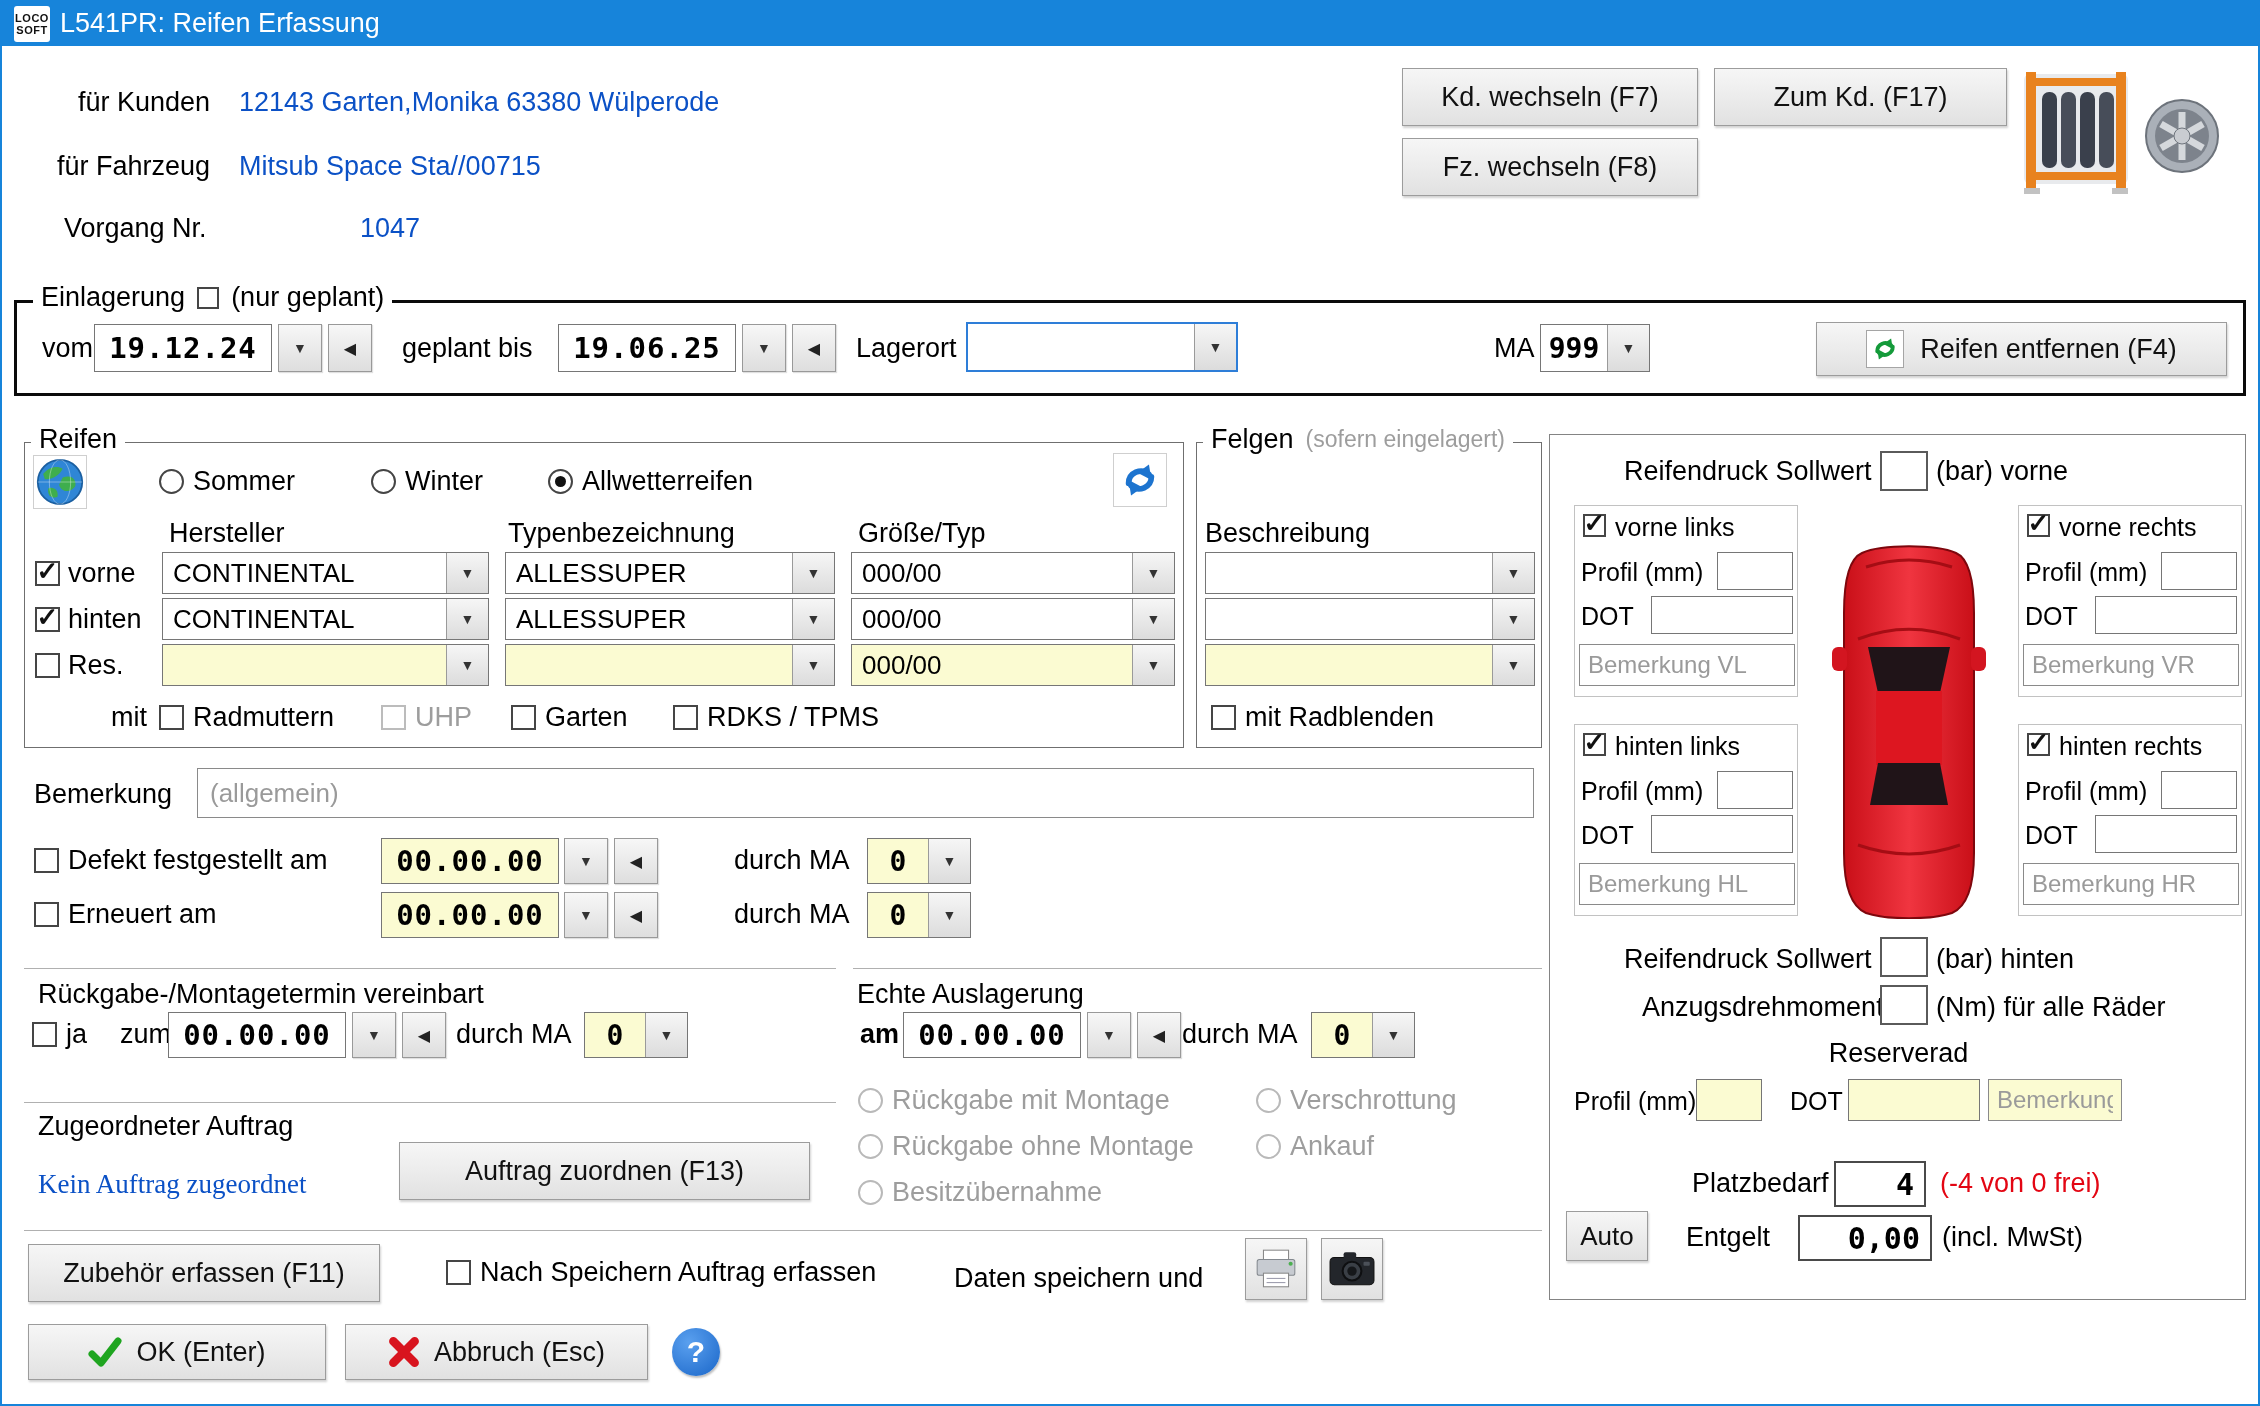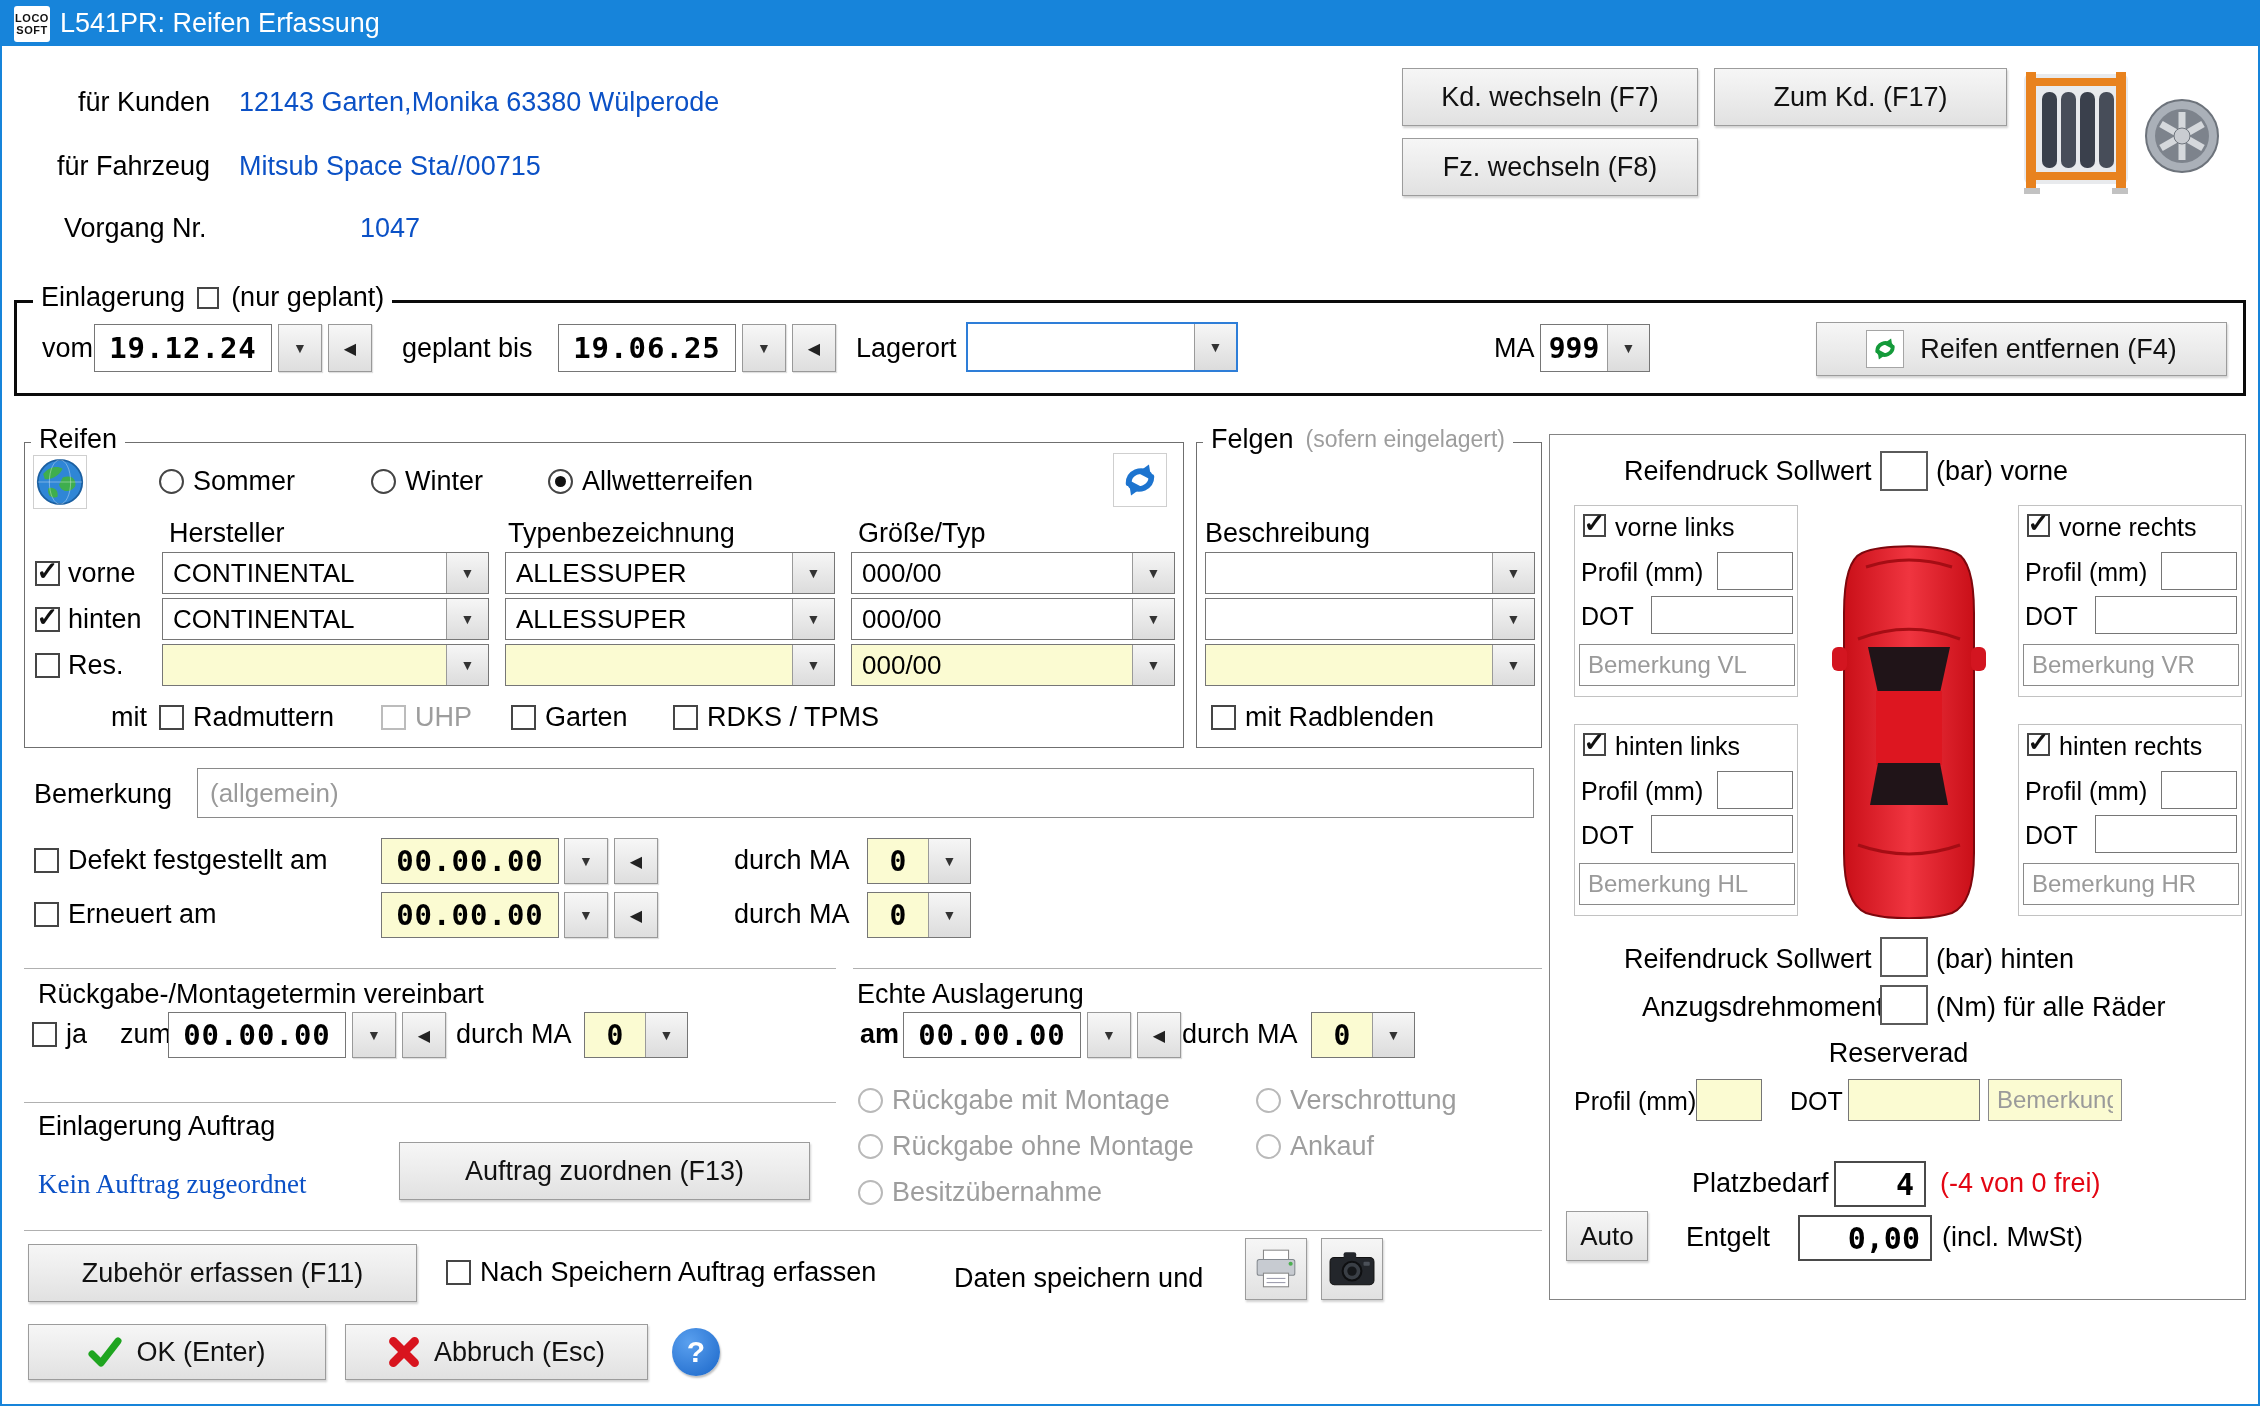--- a/index.html
+++ b/index.html
@@ -432,26 +432,26 @@
   <span class="radio disabled" style="left:856px;top:1132px;"></span>
   <div class="lbl grayt" style="left:890px;top:1128px;">Rückgabe ohne Montage</div>
   <span class="radio disabled" style="left:856px;top:1178px;"></span>
   <div class="lbl grayt" style="left:890px;top:1174px;">Besitzübernahme</div>
   <span class="radio disabled" style="left:1254px;top:1086px;"></span>
   <div class="lbl grayt" style="left:1288px;top:1082px;">Verschrottung</div>
   <span class="radio disabled" style="left:1254px;top:1132px;"></span>
   <div class="lbl grayt" style="left:1288px;top:1128px;">Ankauf</div>
 
   <div class="sep" style="left:22px;top:1100px;width:812px;"></div>
-  <div class="lbl" style="left:36px;top:1108px;">Einlagerung Auftrag</div>
+  <div class="lbl" style="left:36px;top:1108px;">Zugeordneter Auftrag</div>
   <div class="lbl link" style="left:36px;top:1166px;font-family:Liberation Serif, serif;">Kein Auftrag zugeordnet</div>
   <div class="btn" style="left:397px;top:1140px;width:411px;height:58px;">Auftrag zuordnen (F13)</div>
 
   <div class="sep" style="left:22px;top:1228px;width:1518px;"></div>
-  <div class="btn" style="left:26px;top:1242px;width:389px;height:58px;">Zubehör erfassen (F11)</div>
+  <div class="btn" style="left:26px;top:1242px;width:352px;height:58px;">Zubehör erfassen (F11)</div>
   <span class="cb" style="left:444px;top:1258px;"></span>
   <div class="lbl" style="left:478px;top:1254px;">Nach Speichern Auftrag erfassen</div>
   <div class="lbl" style="left:952px;top:1260px;">Daten speichern und</div>
 
   <div class="btn iconbox" style="left:1243px;top:1236px;width:62px;height:62px;">
     <span class="iconbox">
       <svg width="46" height="42" viewBox="0 0 44 40">
         <rect x="10" y="2" width="24" height="9" fill="#fff" stroke="#888"></rect>
         <rect x="4" y="11" width="36" height="15" rx="2" fill="#c7cbd1" stroke="#84898f"></rect>
         <rect x="10" y="24" width="24" height="13" fill="#fff" stroke="#888"></rect>

